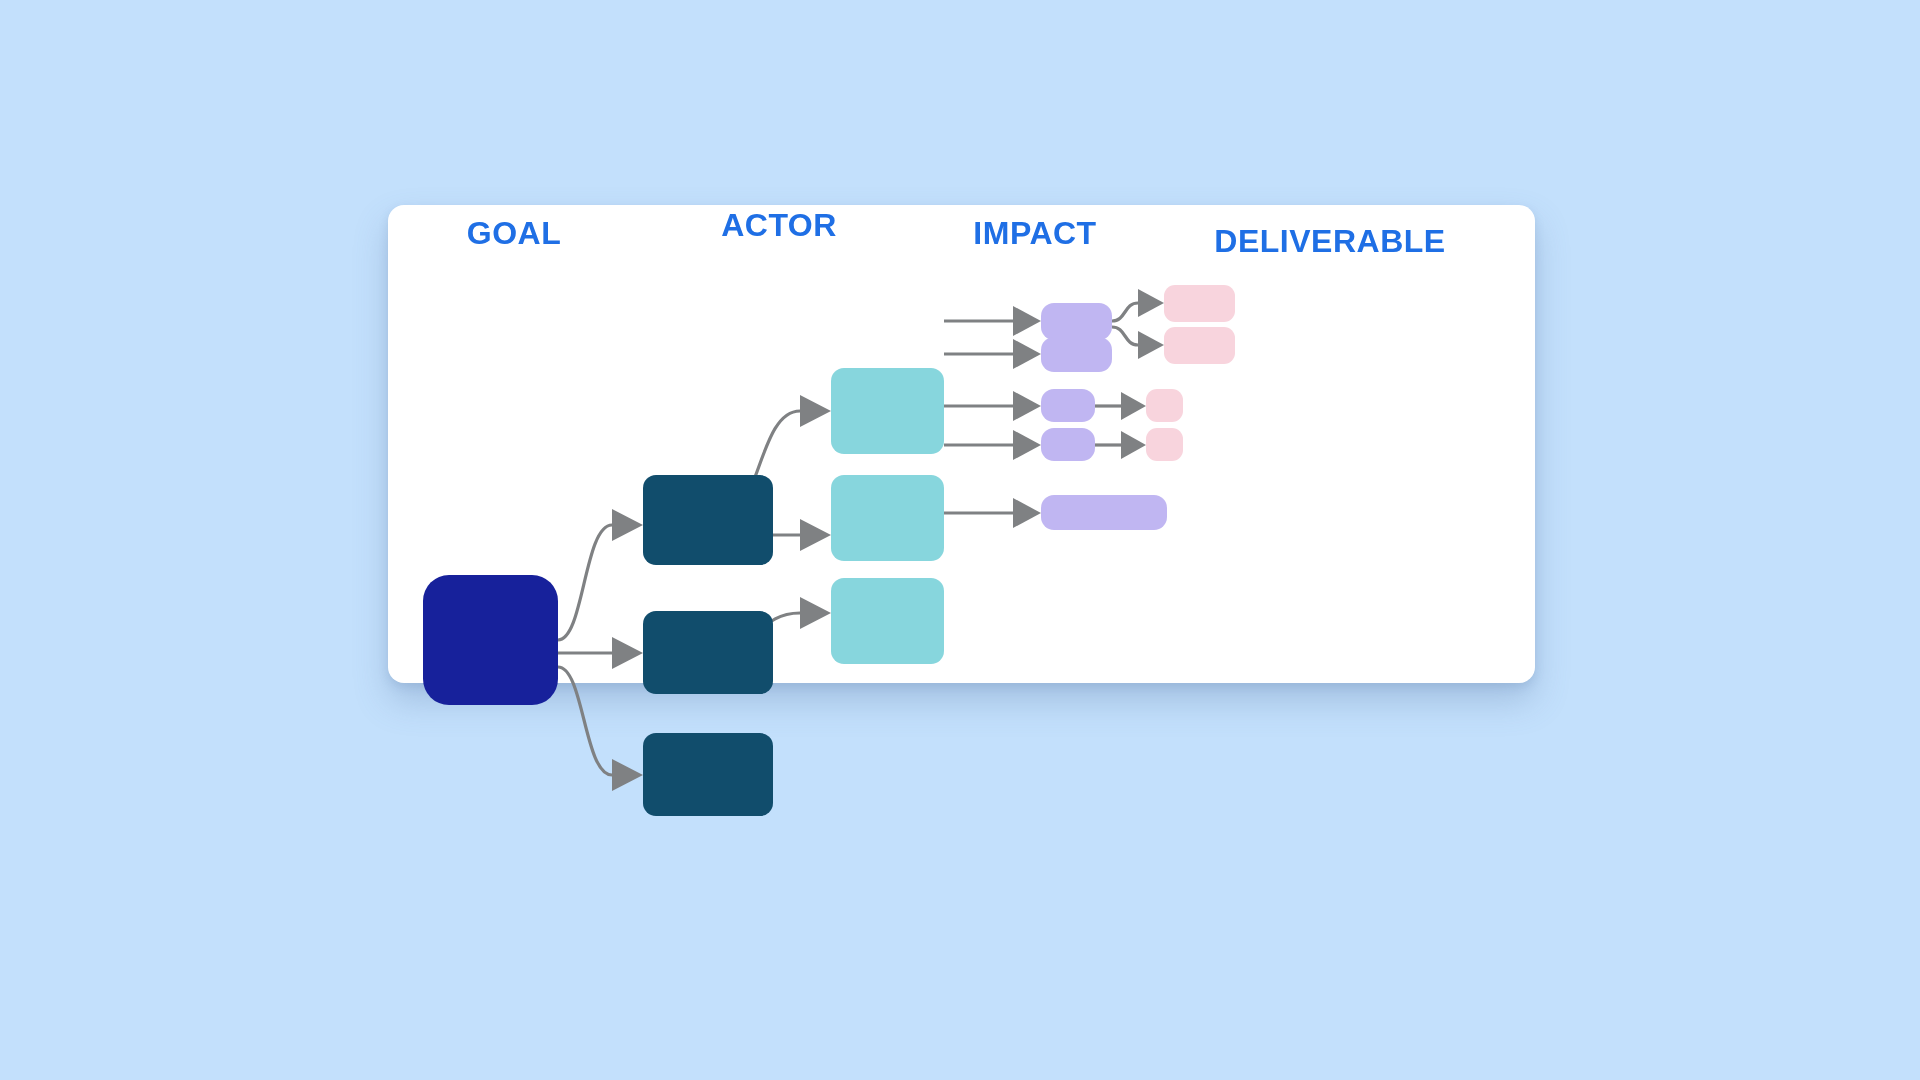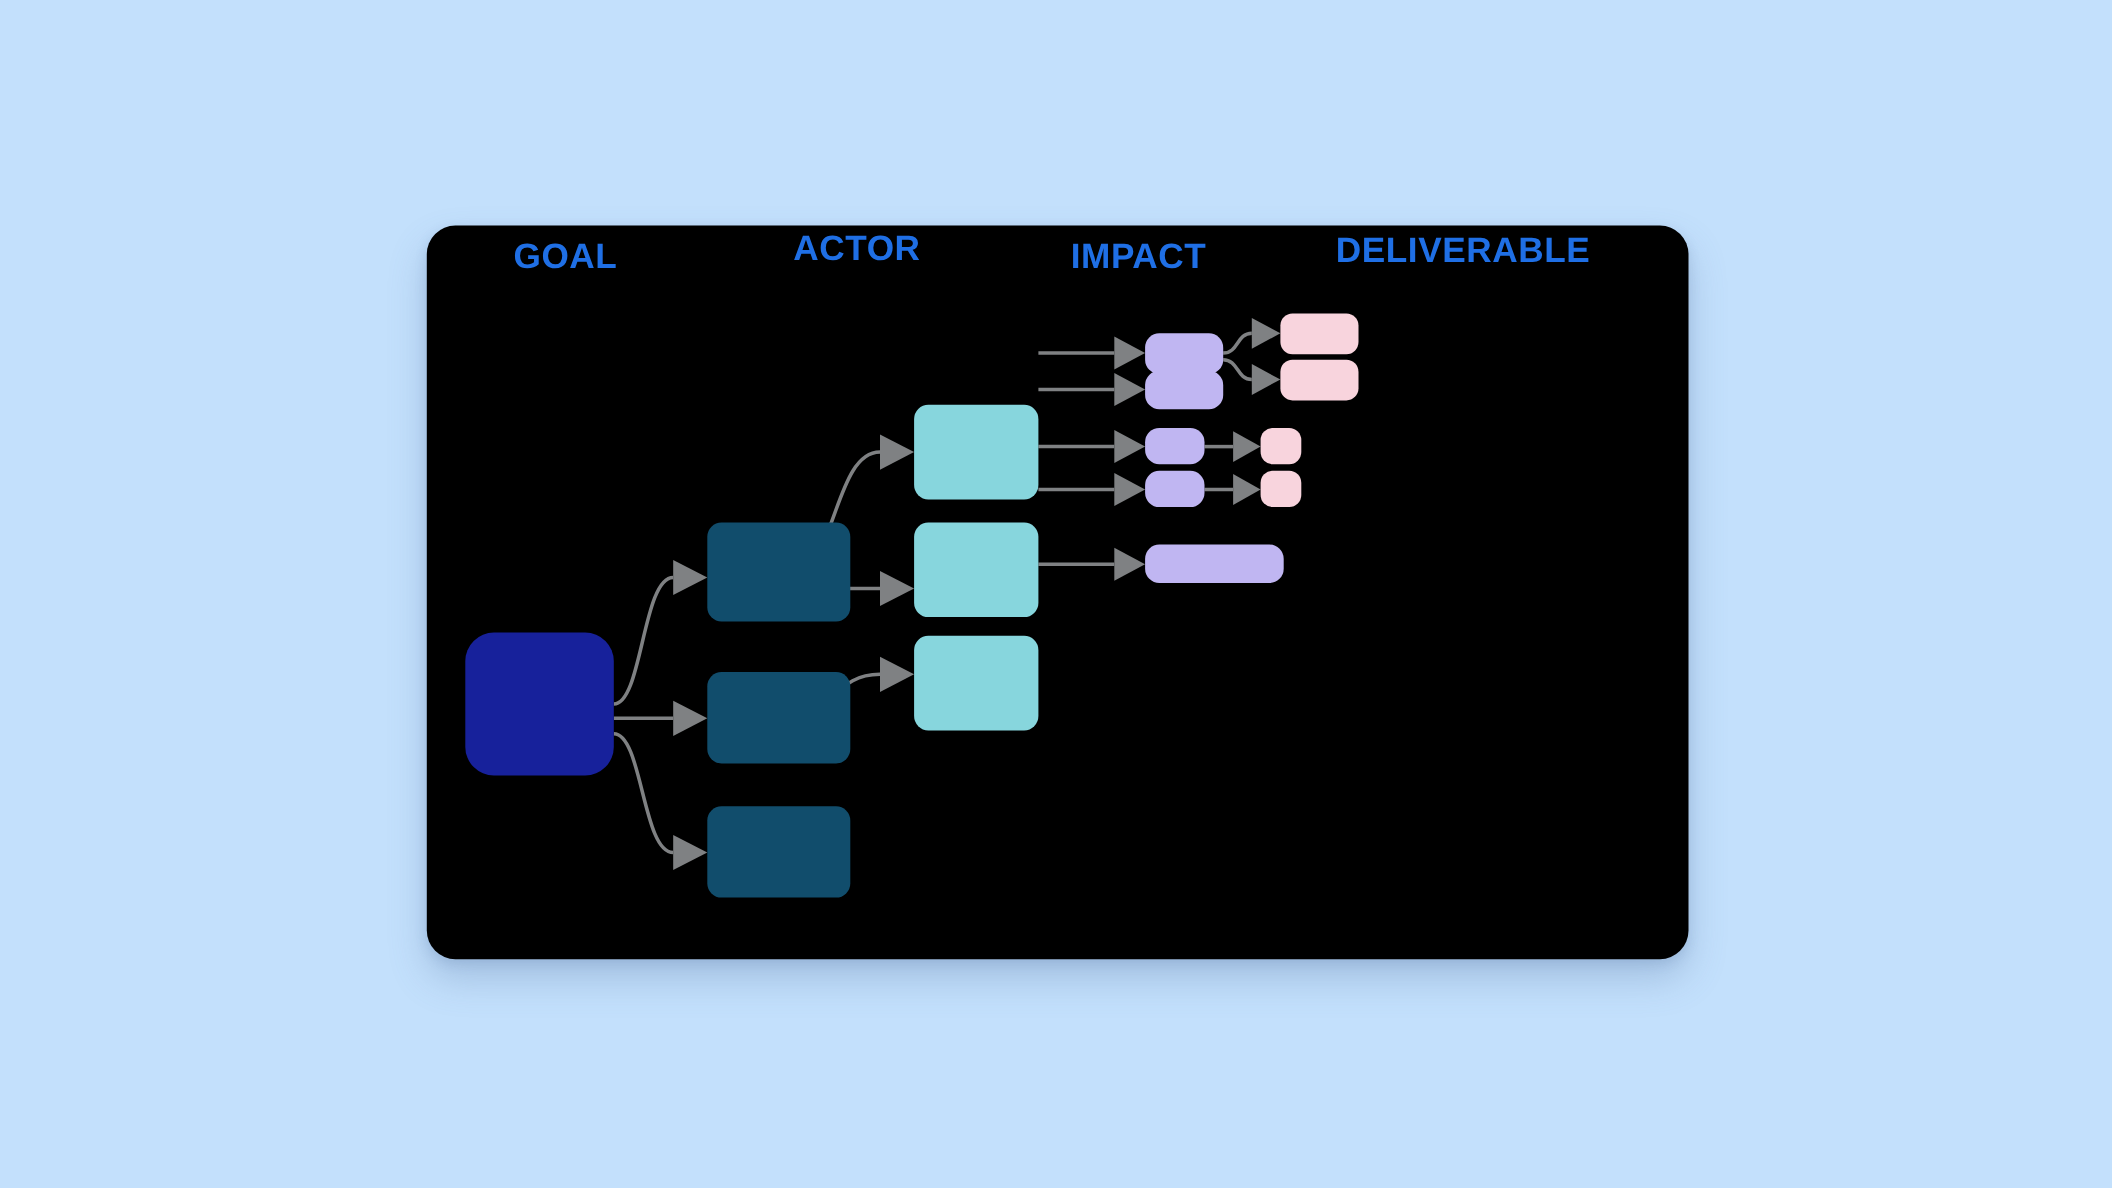--- a/index.html
+++ b/index.html
@@ -5,22 +5,22 @@
   html,body{margin:0;padding:0;}
   body{
     width:1920px;height:1080px;overflow:hidden;
     background:#c3e0fc;
     font-family:"Liberation Sans",sans-serif;
   }
   #stage{position:relative;width:1920px;height:1080px;}
 
   
   #card{
-    position:absolute;left:388px;top:205px;width:1147px;height:667px;
-    background:#000000;border-radius:26px;
+    position:absolute;left:388px;top:205px;width:1147px;height:478px;
+    background:#ffffff;border-radius:16px;
     box-shadow:0 18px 34px rgba(90,120,165,.30), 0 4px 10px rgba(90,120,165,.18);
   }
 
   
   .col-head{
     position:absolute;
     color:#1f6fe5;
     font-weight:bold;
     font-size:32px;
     letter-spacing:.5px;
@@ -45,21 +45,21 @@
 </head>
 <body>
 
 <div id="stage">
 
   <div id="card">
 
     <div class="col-head" style="left:126px;top:10px;">GOAL</div>
     <div class="col-head" style="left:391px;top:2px;">ACTOR</div>
     <div class="col-head" style="left:647px;top:10px;">IMPACT</div>
-    <div class="col-head" style="left:942px;top:4px;">DELIVERABLE</div>
+    <div class="col-head" style="left:942px;top:18px;">DELIVERABLE</div>
 
     <svg id="links" viewBox="0 0 1147 667">
 
       <path class="lnk" d="M170,435 C196,435 196,320 224,320"></path>
       <polygon class="arw" points="224,304 255,320 224,336"></polygon>
 
       <path class="lnk" d="M170,448 L224,448"></path>
       <polygon class="arw" points="224,432 255,448 224,464"></polygon>
 
       <path class="lnk" d="M170,462 C196,462 196,570 224,570"></path>

